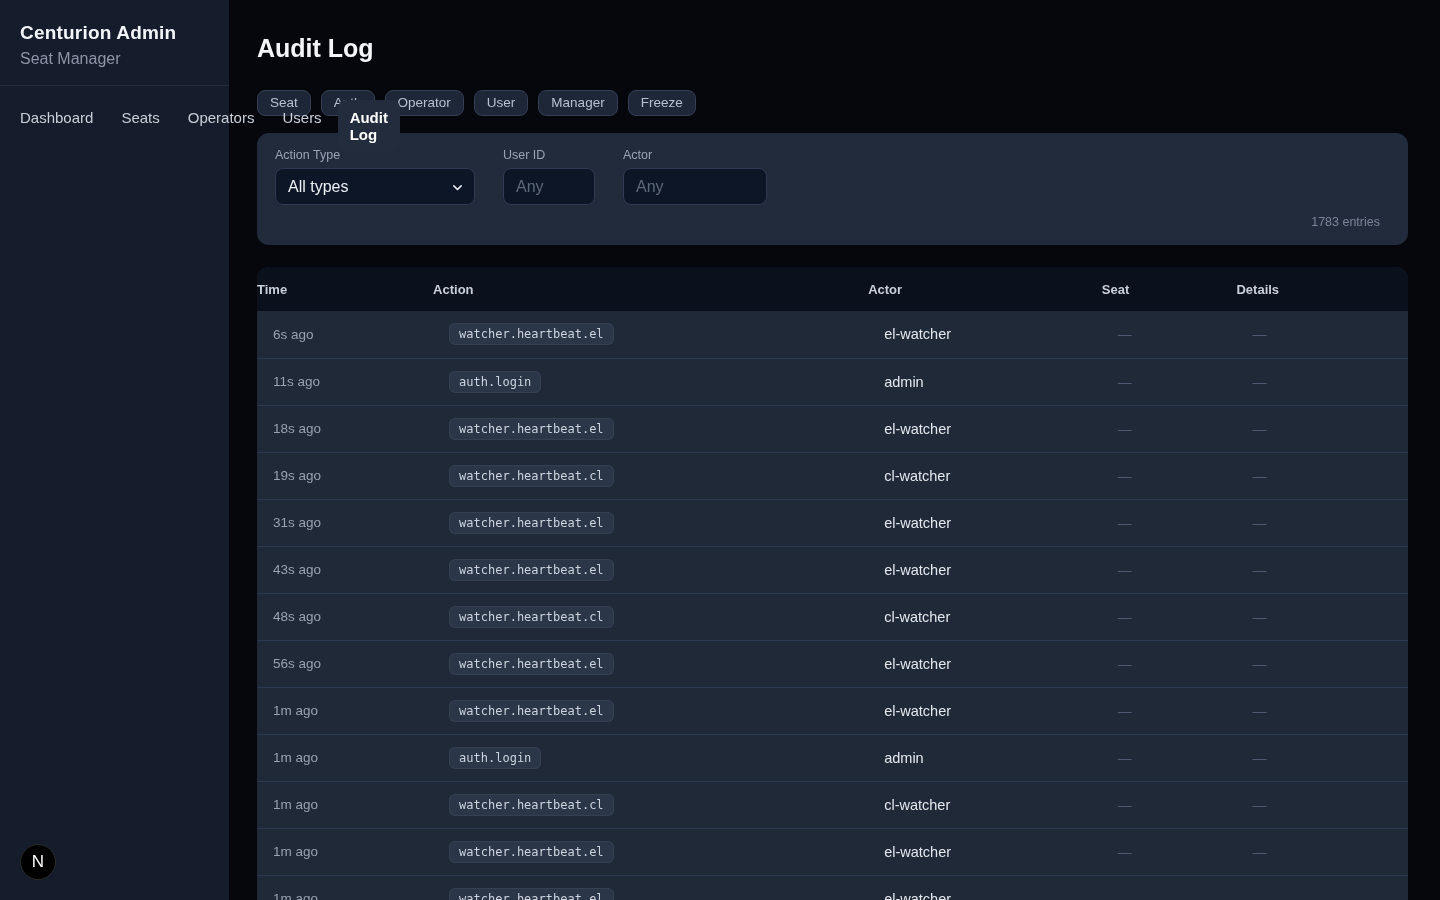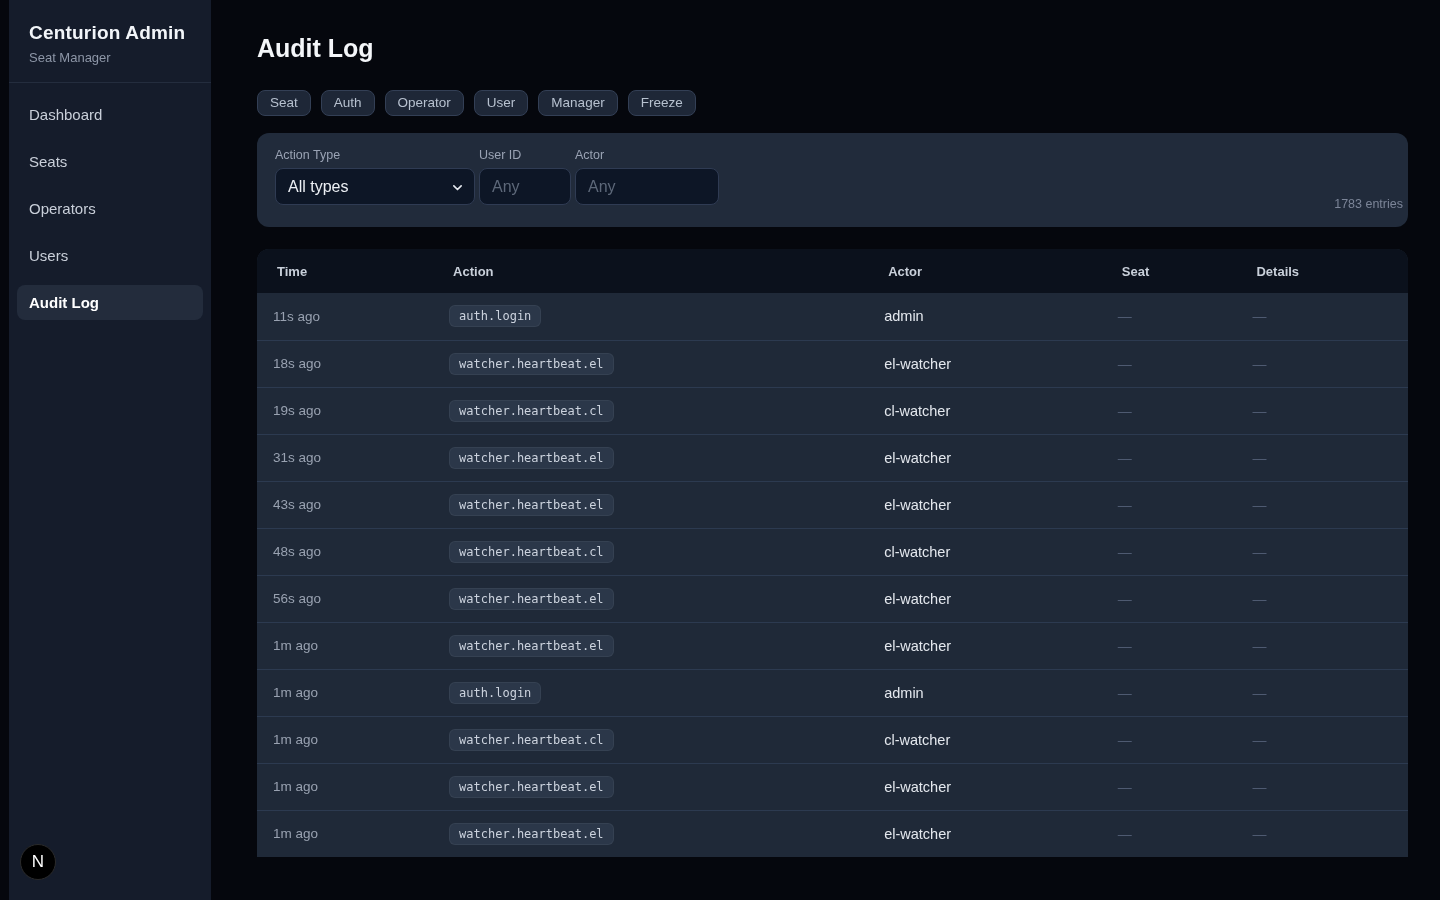--- a/index.html
+++ b/index.html
@@ -1,65 +1,65 @@
 <!DOCTYPE html>
 <html><head>
 <meta charset="utf-8">
 <style>
   * { margin:0; padding:0; box-sizing:border-box; }
   html,body { width:1440px; height:900px; background:#05070d; overflow:hidden;
               font-family:"Liberation Sans", sans-serif; }
 
   
-  .sidebar { position:fixed; left:9px; top:0; width:202px; height:900px;
+  .sidebar { position:fixed; left:0; top:0; width:229px; height:900px;
              background:#151c2b; z-index:2; }
   .sidebar-header { padding:22px 20px 17px 20px; border-bottom:1px solid #242d3e; }
   .app-title { color:#f2f5f9; font-size:19px; font-weight:700; letter-spacing:.2px; }
-  .app-subtitle { color:#8d96a7; font-size:13px; margin-top:6px; }
-  .nav { padding:14px 8px; display:flex; flex-direction:column; gap:12px; }
+  .app-subtitle { color:#8d96a7; font-size:16px; margin-top:6px; }
+  .nav { padding:14px 8px; display:flex; flex-direction:row; gap:4px; }
   .nav-item { display:block; padding:9px 12px; border-radius:8px; color:#c9cfd9;
               font-size:15px; cursor:pointer; }
   .nav-item.active { background:#232c3c; color:#ffffff; font-weight:700; }
 
   .nextjs-badge { position:fixed; left:20px; bottom:20px; width:36px; height:36px;
                   border-radius:50%; background:#000; border:1px solid #2b2b2b;
                   display:flex; align-items:center; justify-content:center;
                   color:#fff; font-size:17px; font-weight:400; cursor:pointer; z-index:3; }
 
   
   .main { margin-left:225px; padding:0 32px; }
   .page-title { color:#f4f6f9; font-size:25px; font-weight:700; padding-top:34px; }
 
   .chips { display:flex; gap:10px; margin-top:27px; }
   .chip { background:#1e2737; border:1px solid #333f55; color:#b7c1cf; font-size:13.5px;
           padding:3px 12px; border-radius:8px; line-height:18px; cursor:pointer; }
 
   
   .filter-panel { margin-top:17px; background:#212b3b; border-radius:12px;
-                  padding:15px 5px 16px 18px; height:94px;
-                  display:flex; gap:4px; align-items:flex-start; }
+                  padding:15px 28px 16px 18px; height:112px;
+                  display:flex; gap:28px; align-items:flex-start; }
   .filter-group { display:flex; flex-direction:column; }
   .filter-label { color:#9aa3b4; font-size:12.5px; margin-bottom:6px; }
   .select-wrap { position:relative; }
   select.control { appearance:none; -webkit-appearance:none; width:200px; }
   .control { height:37px; background:#0d1626; border:1px solid #2f3b53; border-radius:8px;
              color:#edf0f5; font-size:16px; padding:0 12px;
              font-family:"Liberation Sans", sans-serif; outline:none; }
   .chev { position:absolute; right:11px; top:12px; pointer-events:none; }
   input.control::placeholder { color:#5d6879; }
   .input-seat { width:92px; }
   .input-actor { width:144px; }
   .entries { margin-left:auto; align-self:flex-end; color:#7c8598; font-size:12.5px;text-align:right; }
 
   
   .table-card { margin-top:22px; border-radius:12px 12px 0 0; overflow:hidden;
                 background:#1f2938; }
   table { width:100%; border-collapse:collapse; table-layout:fixed; }
   thead tr { background:#0b111c; }
-  th { text-align:left; padding:0 20px; height:44px; color:#c9d0da; font-size:13px;
+  th { text-align:left; padding:0 0; height:44px; color:#c9d0da; font-size:13px;
        font-weight:700; }
   tbody tr { background:#1f2938; border-top:1px solid #2c3a50; }
   tbody tr:first-child { border-top:none; }
   td { padding:0 16px; height:47px; vertical-align:middle; }
   .cell-time { color:#99a2b1; font-size:13.5px; }
   .badge { display:inline-block; background:#2b3749; border:1px solid rgba(255,255,255,0.05);
            color:#ccd3de; font-family:"DejaVu Sans Mono", monospace; font-size:12px;
            padding:3px 9px; border-radius:6px; }
   .cell-actor { color:#e4e8ee; font-size:14.5px; }
   .cell-dim { color:#4e5a71; font-size:14px; }
@@ -144,20 +144,27 @@
       <thead>
         <tr>
           <th>Time</th>
           <th>Action</th>
           <th>Actor</th>
           <th>Seat</th>
           <th>Details</th>
         </tr>
       </thead>
       <tbody>
+  <tr>
+    <td class="cell-time">6s ago</td>
+    <td><span class="badge">watcher.heartbeat.el</span></td>
+    <td class="cell-actor">el-watcher</td>
+    <td class="cell-dim">—</td>
+    <td class="cell-dim">—</td>
+  </tr>
 
   <tr>
     <td class="cell-time">11s ago</td>
     <td><span class="badge">auth.login</span></td>
     <td class="cell-actor">admin</td>
     <td class="cell-dim">—</td>
     <td class="cell-dim">—</td>
   </tr>
 
   <tr>

